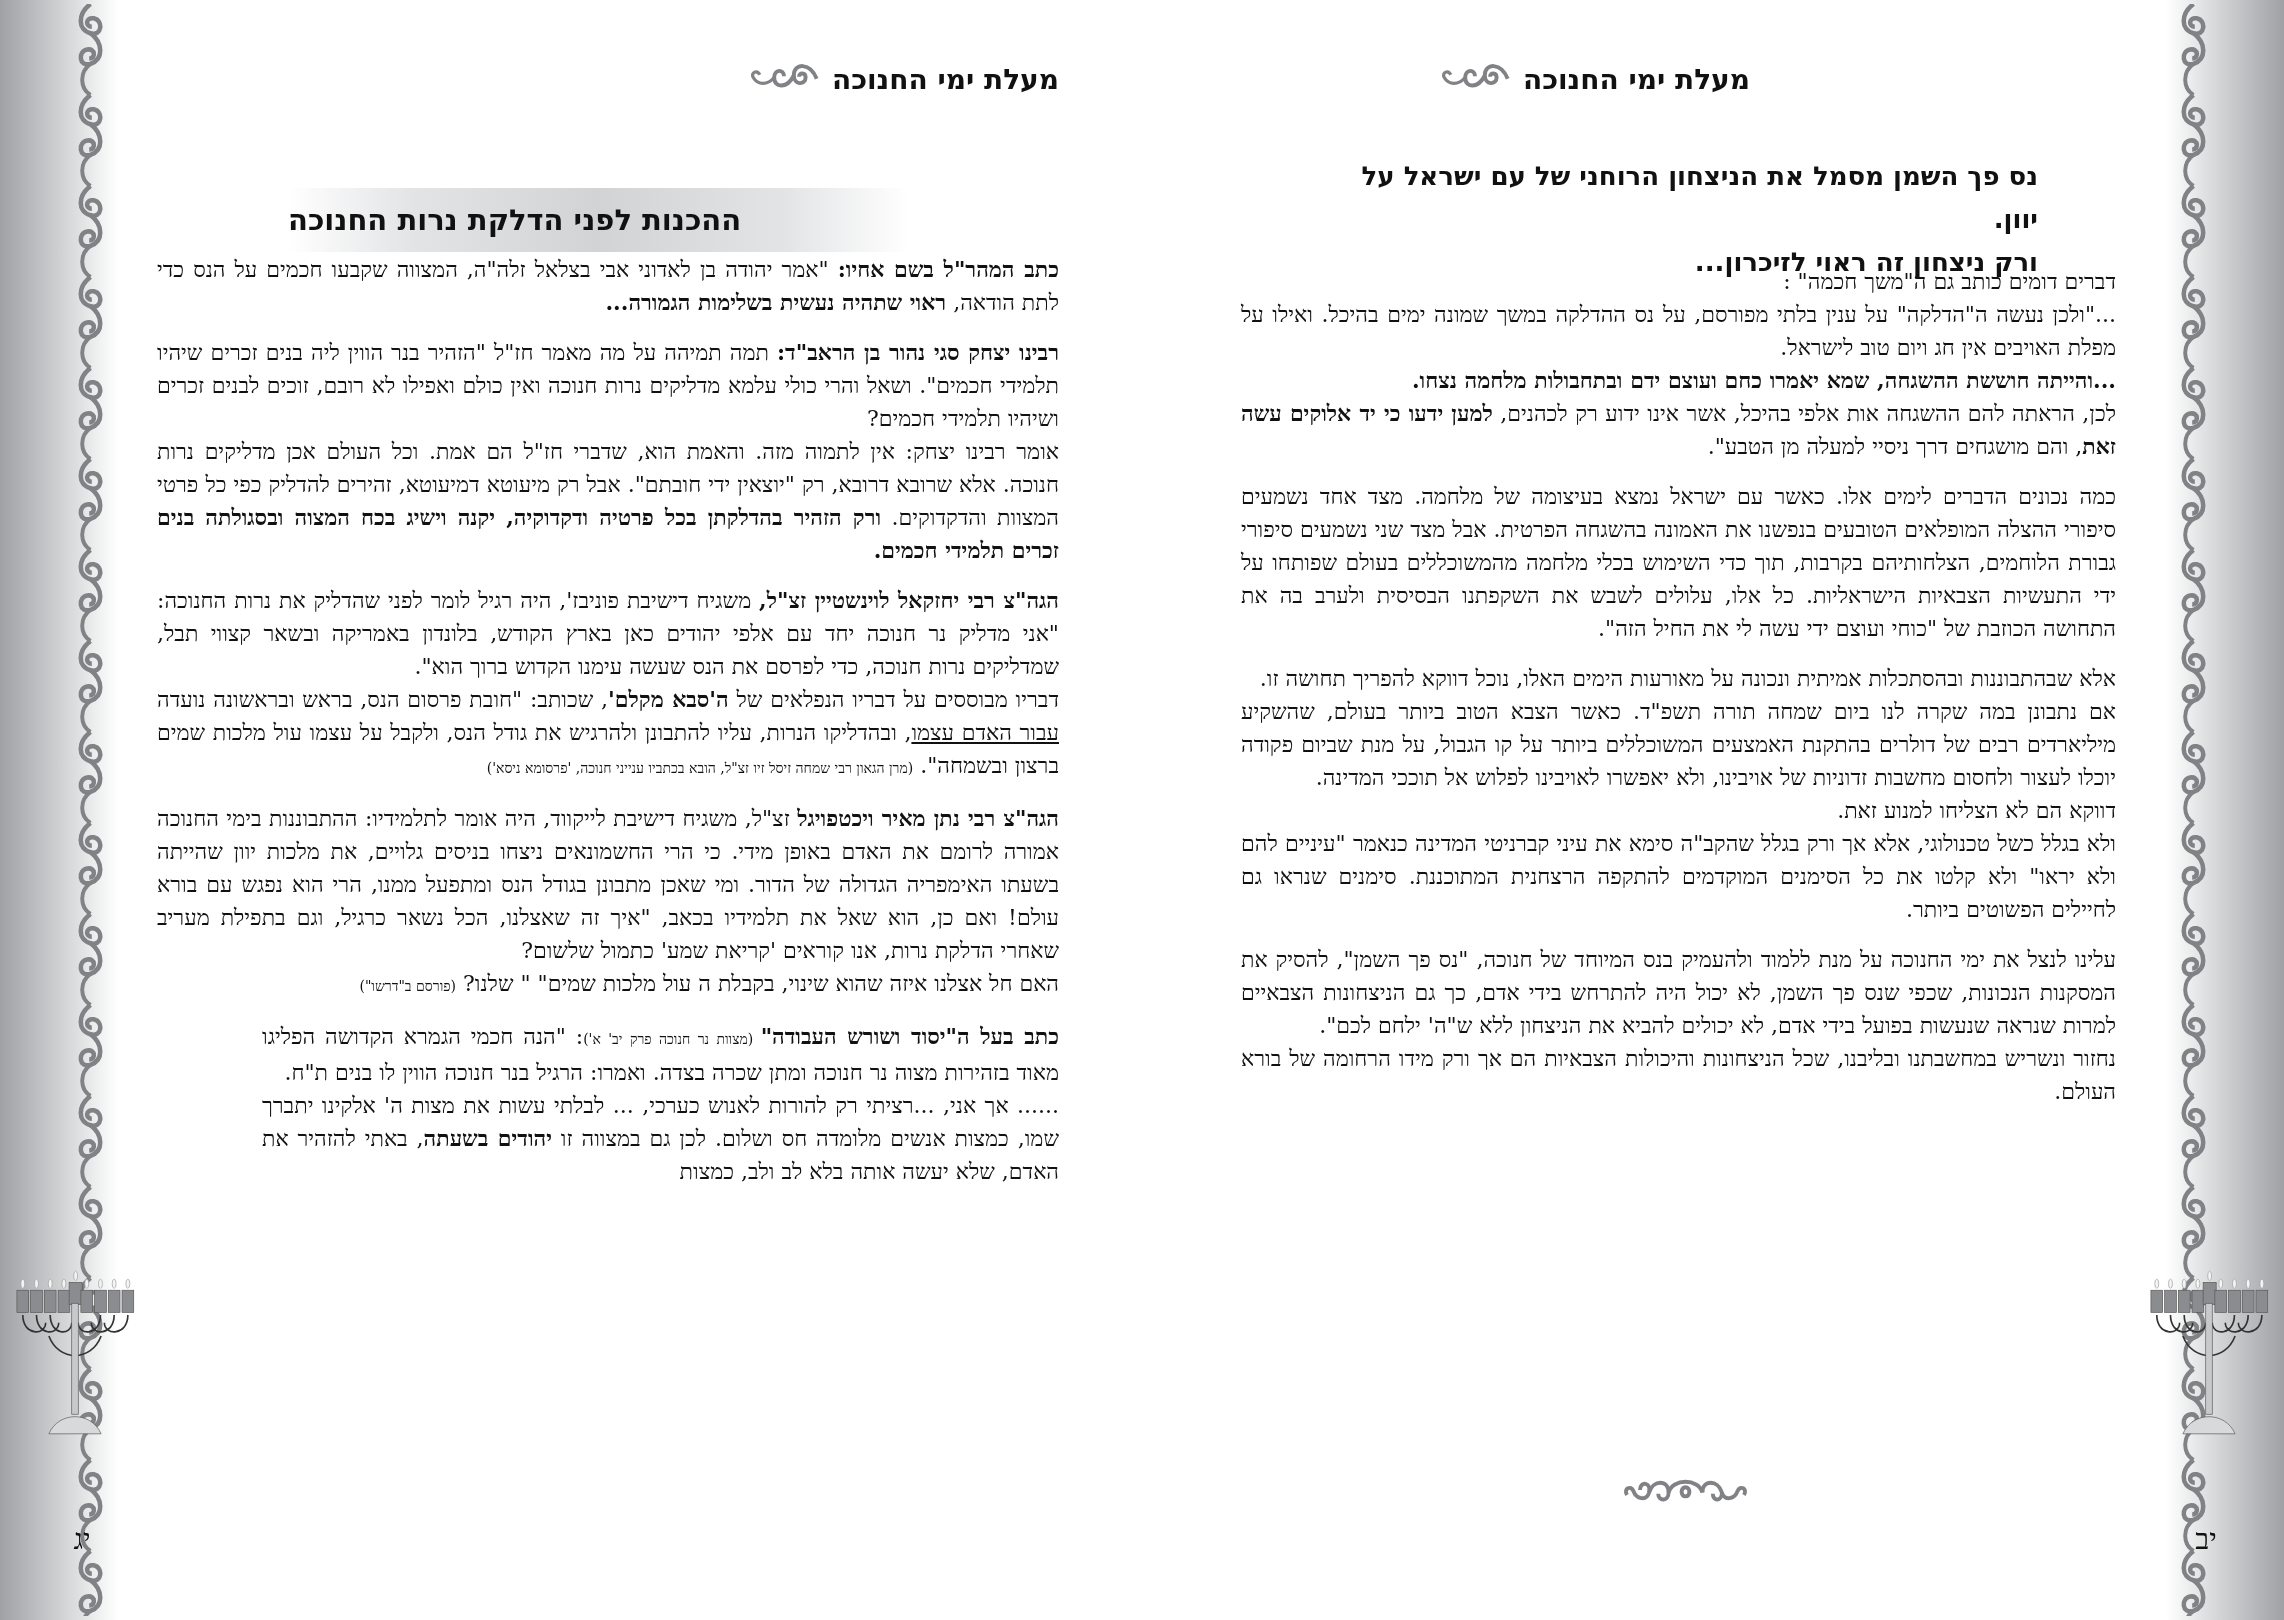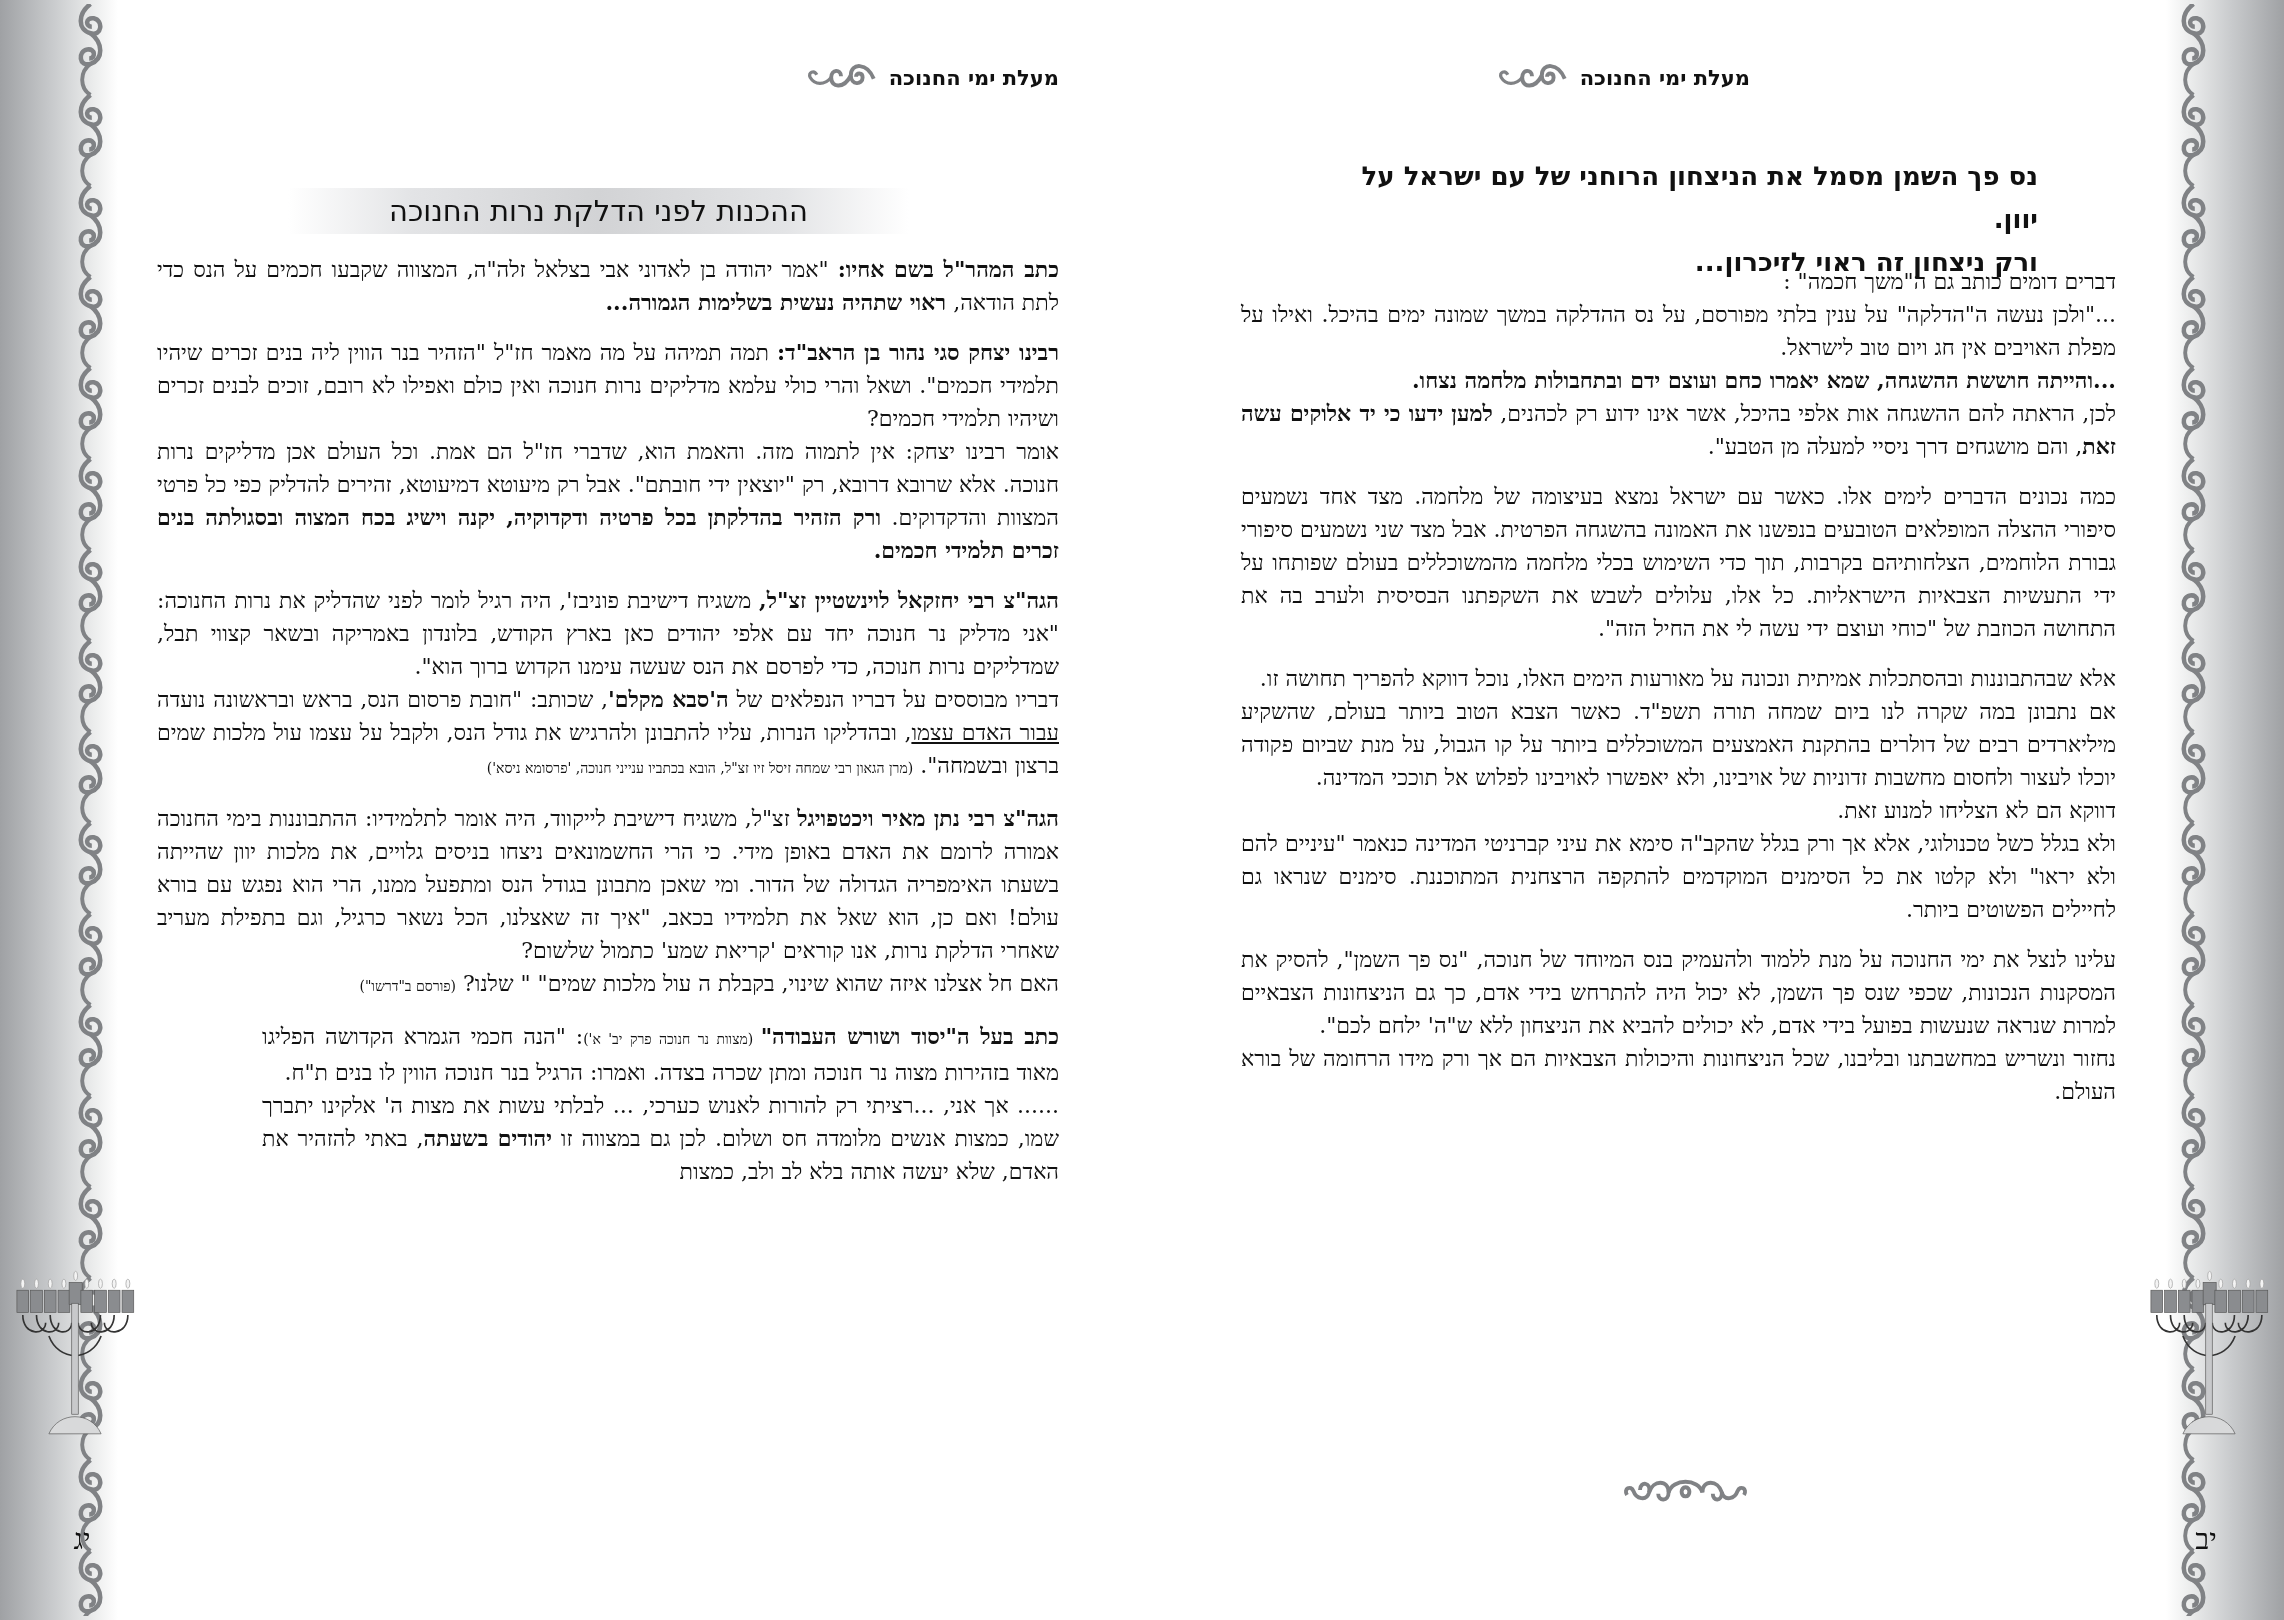--- a/index.html
+++ b/index.html
@@ -26,31 +26,31 @@
   .scroll-border.left { left: 71px; }
   .scroll-border.right { right: 71px; }
   .scroll-border svg { display: block; }
 
   .page { position: absolute; top: 0; height: 1620px; direction: rtl; }
   .page.left { left: 157px; width: 902px; }
   .page.right { left: 1241px; width: 875px; }
 
   .running-head {
     position: absolute; top: 59px; display: flex; align-items: center; gap: 11.8px;
-    font-family: "DejaVu Sans", sans-serif; font-weight: bold; font-size: 21px;
+    font-family: "DejaVu Sans", sans-serif; font-weight: bold; font-size: 28px;
   }
   .page.left .running-head { right: 0; }
   .page.right .running-head { right: 366px; }
   .flourish { display: inline-block; }
 
   .section-banner {
-    position: absolute; top: 188px; right: 0px; width: 621px; height: 46px;
+    position: absolute; top: 188px; right: 0px; width: 621px; height: 64px;
     background: linear-gradient(to left, #ffffff 0%, #e3e4e6 20%, #d2d3d5 50%, #e3e4e6 80%, #ffffff 100%);
-    display: flex; align-items: center; justify-content: center;
-    font-family: "DejaVu Sans", sans-serif; font-weight: normal; font-size: 29px;
+    display: flex; align-items: center; justify-content: flex-end;
+    font-family: "DejaVu Sans", sans-serif; font-weight: bold; font-size: 29px;
     right: 150px;
   }
 
   .body-text { position: absolute; font-size: 22px; line-height: 33px; text-align: justify; }
   .page.left .body-text { top: 253px; right: 0; width: 902px; }
   .page.right .body-text { top: 265px; right: 0; width: 875px; }
   .para { margin: 0 0 17px 0; }
   .para.tight { margin-bottom: 0; }
   b, .bold { font-weight: bold; }
   .u { text-decoration: underline; }

